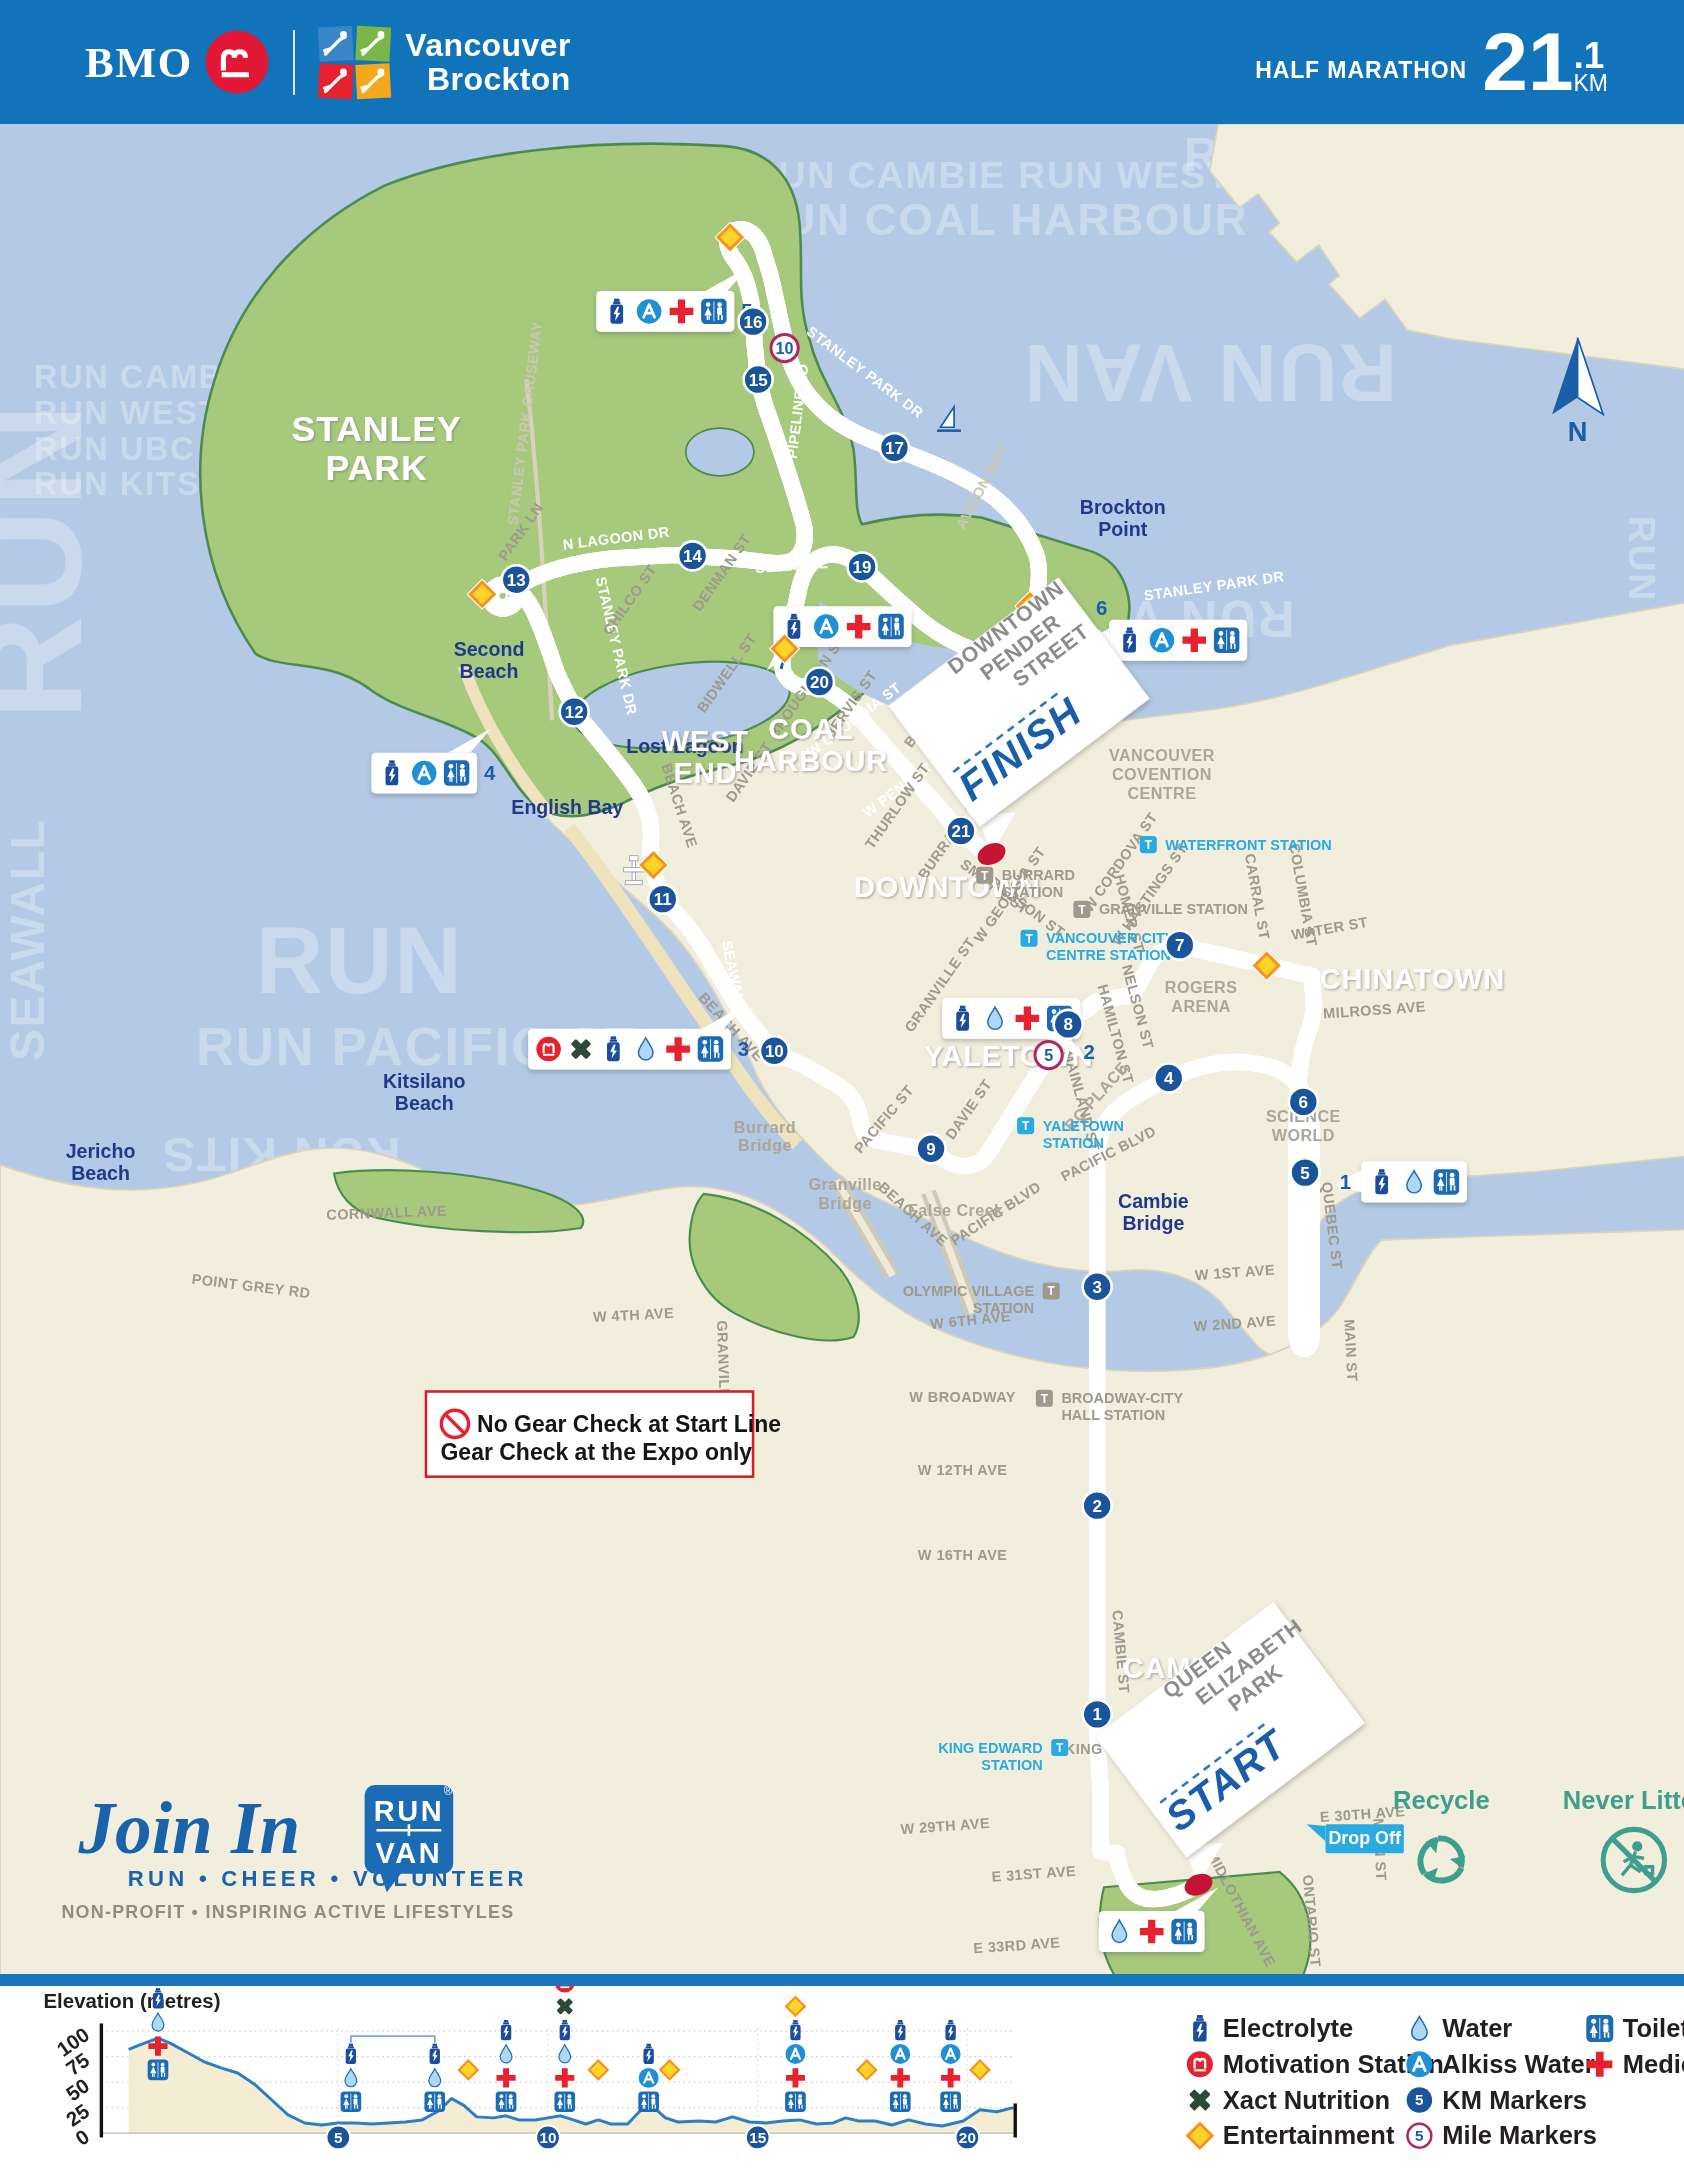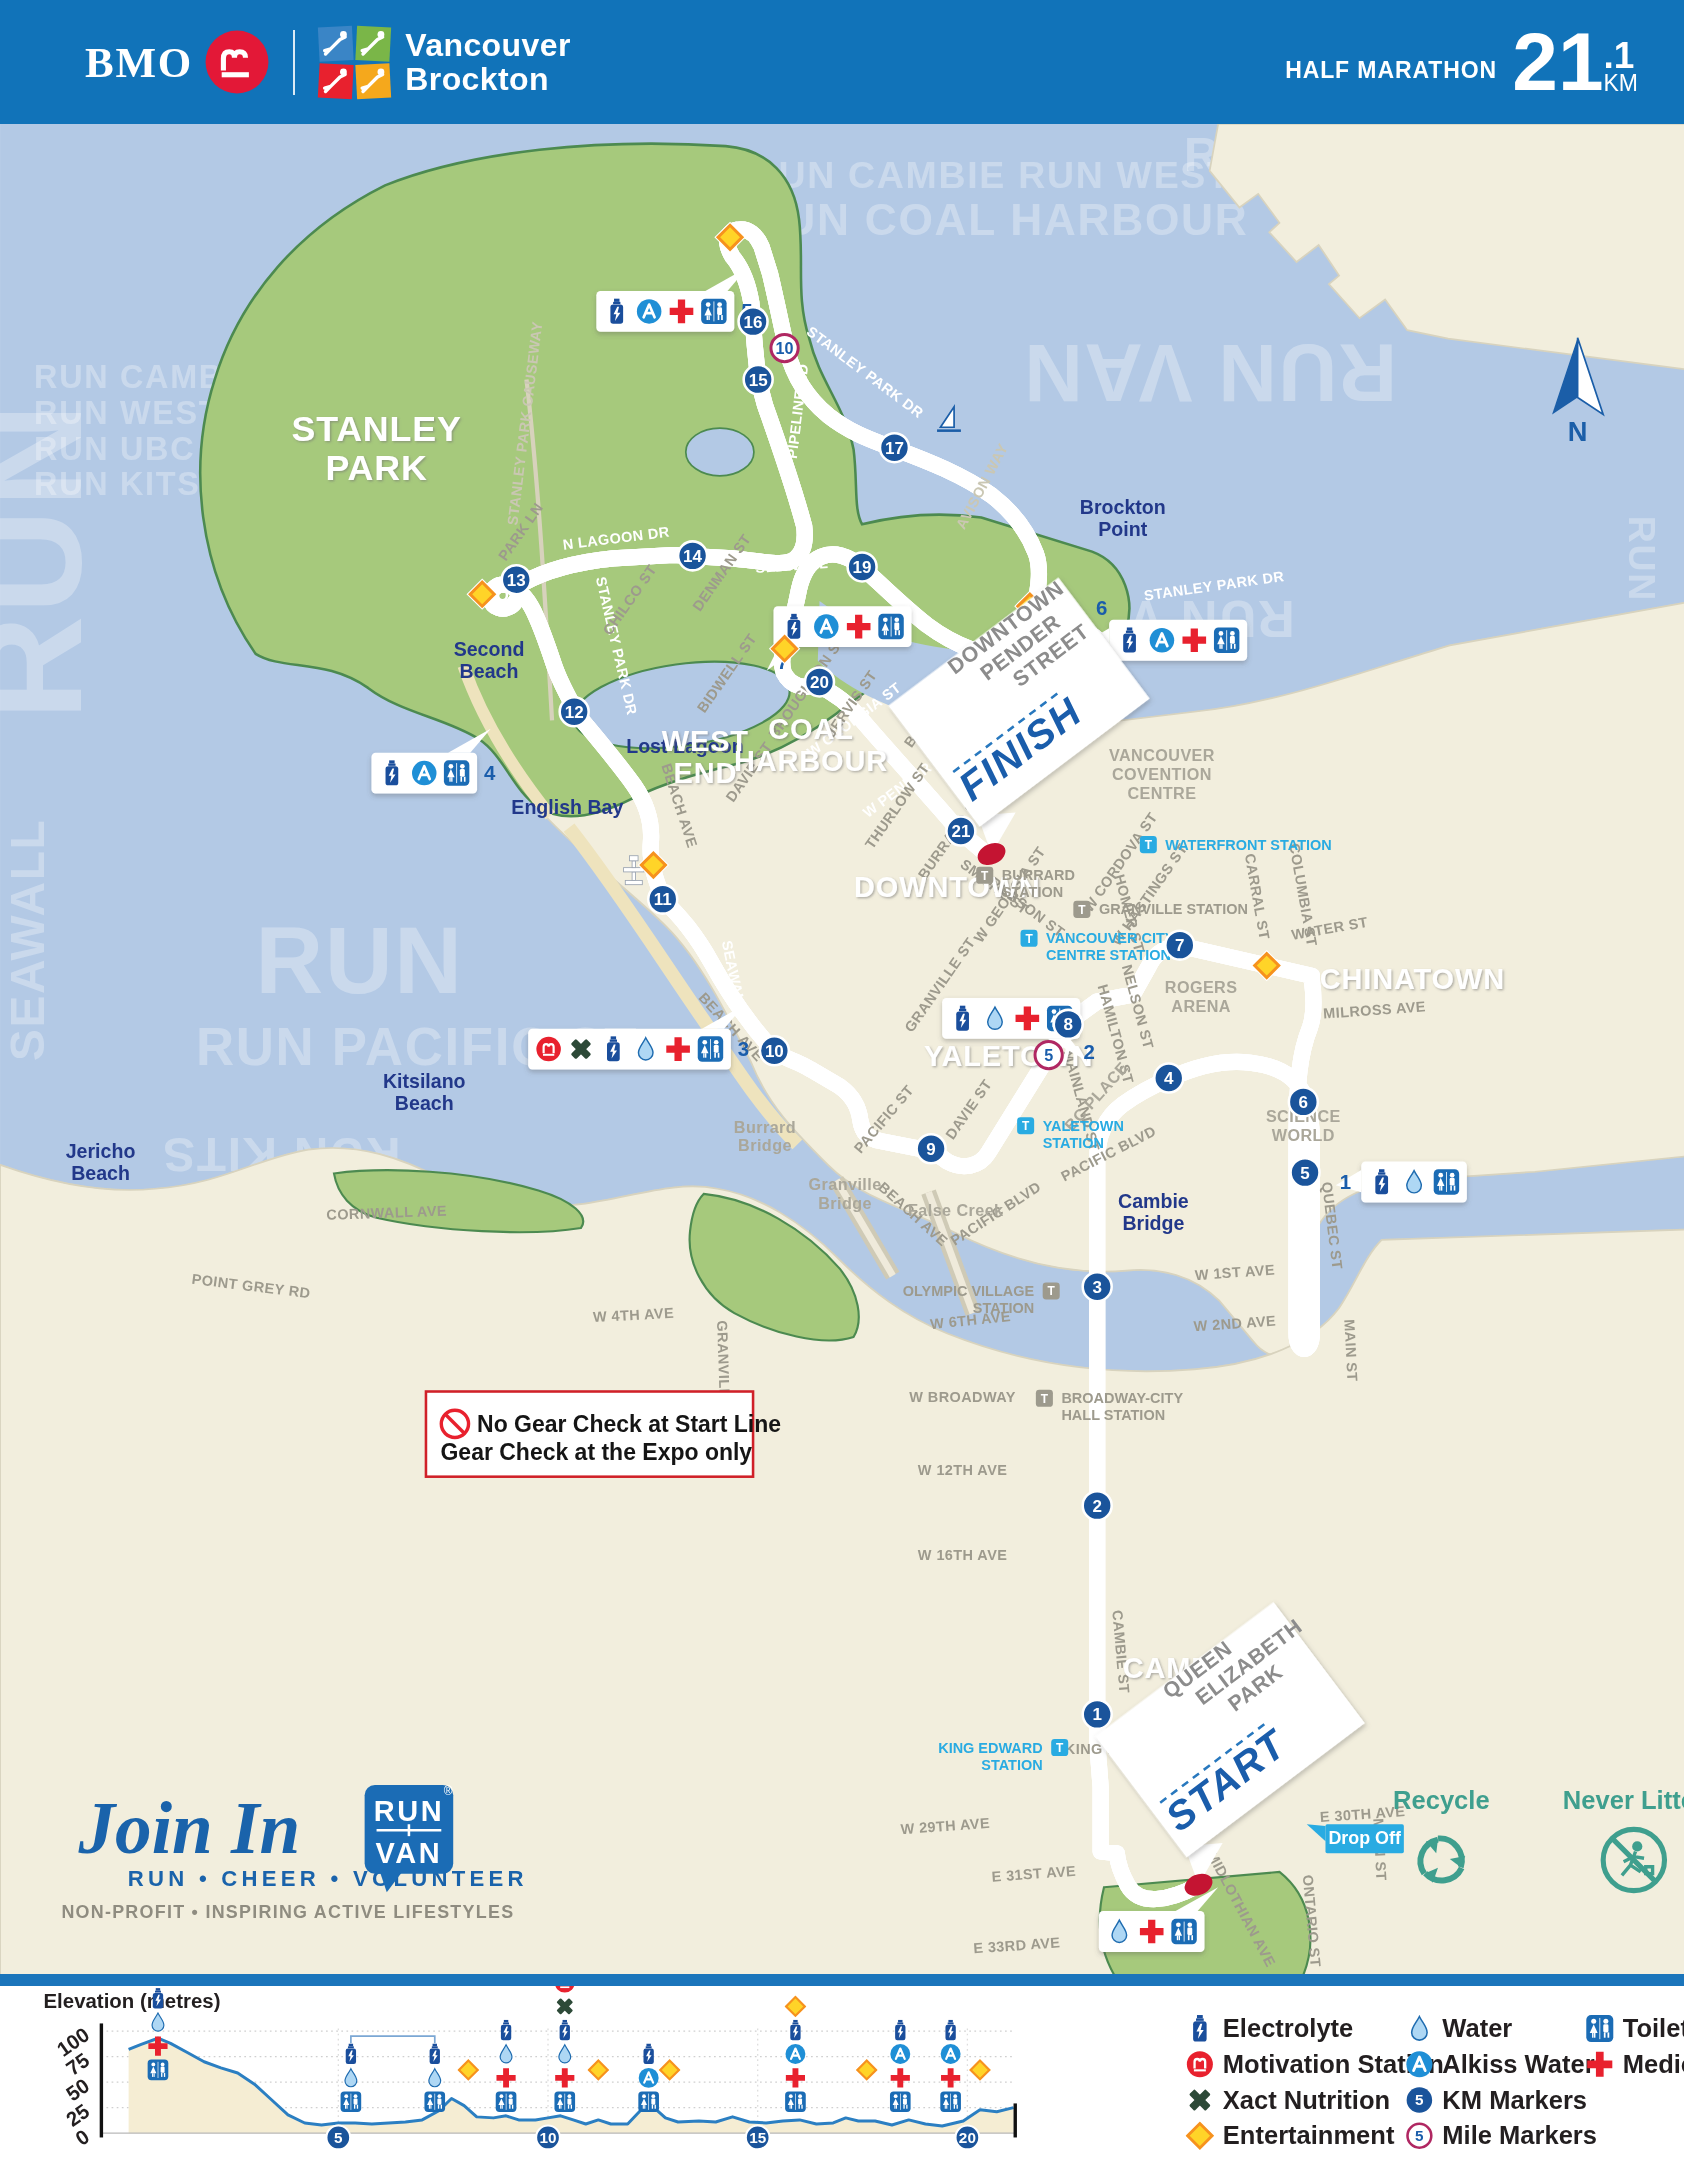--- a/index.html
+++ b/index.html
@@ -1,27 +1,27 @@
 <!DOCTYPE html>
 <html style="font-size:13.6px"><head>
 <meta charset="utf-8">
 <style>
   html,body{margin:0;padding:0;background:#fff;}
   #page{position:relative;width:1685px;height:2181px;overflow:hidden;background:#fff;
-        font-family:"Liberation Sans",sans-serif;}
+        font-family:"Liberation Sans",sans-serif;text-align:right;}
   
   .header{position:absolute;left:0;top:0;width:1685px;height:124px;background:#1173b9;
           display:flex;align-items:center;justify-content:space-between;}
   .brand{display:flex;align-items:center;margin-left:85px;}
   .bmo{color:#fff;font-family:"Liberation Serif",serif;font-weight:bold;font-size:43px;letter-spacing:1.7px;}
   .bmo-roundel{width:68px;height:68px;margin-left:10.2px;}
   .hdr-divider{width:1.7px;height:65px;background:rgba(255,255,255,.85);margin:0 22px;}
   .vm-logo{width:75px;height:75px;margin-right:13.6px;}
   .vm-text{color:#fff;font-weight:bold;font-size:32px;line-height:34px;letter-spacing:0.4px;}
-  .dist{display:flex;align-items:flex-end;margin-right:47px;color:#fff;}
+  .dist{display:flex;align-items:flex-end;margin-right:77px;color:#fff;}
   .race{font-weight:bold;font-size:23px;letter-spacing:0.9px;margin-bottom:12px;}
   .big{font-weight:bold;font-size:82px;line-height:68px;margin-left:15.3px;}
   .decunit{display:flex;flex-direction:column;align-items:flex-start;margin-bottom:1.7px;}
   .dec{font-weight:bold;font-size:37px;line-height:32px;}
   .unit{font-weight:normal;font-size:23px;line-height:22px;}
   
   #mapsvg{position:absolute;left:0;top:124px;}
   .wm{fill:#fff;opacity:.30;font-weight:bold;letter-spacing:2px;}
   .st{fill:#9d9a8d;font-weight:bold;font-size:17px;letter-spacing:.5px;}
   .st.w{fill:#ffffff;} .st.l{fill:#cac7b3;}

